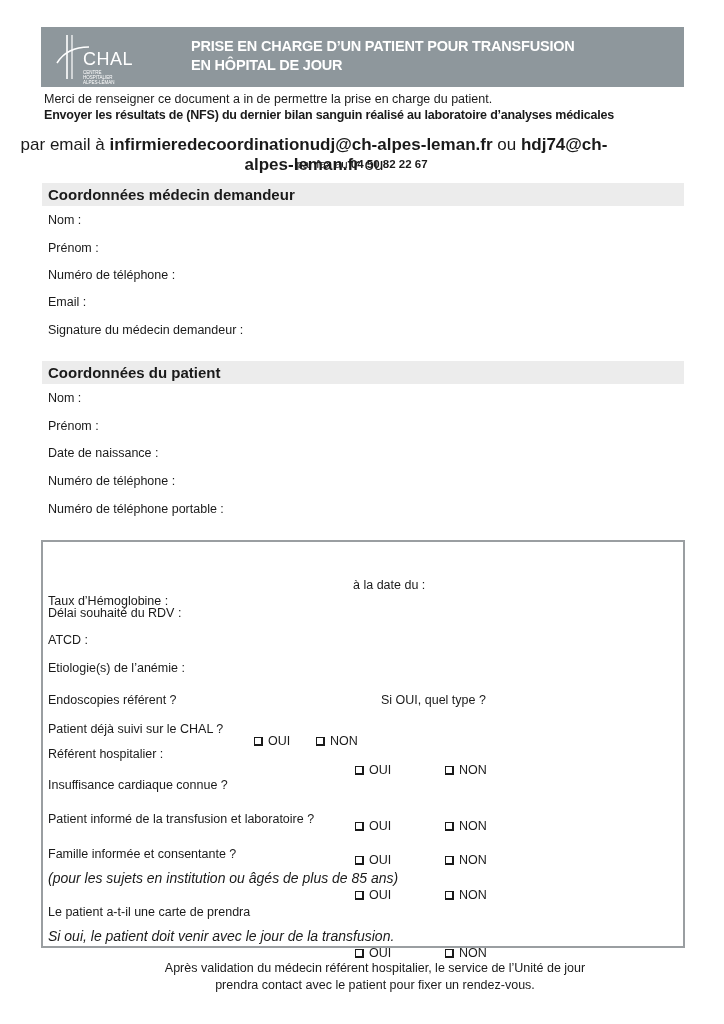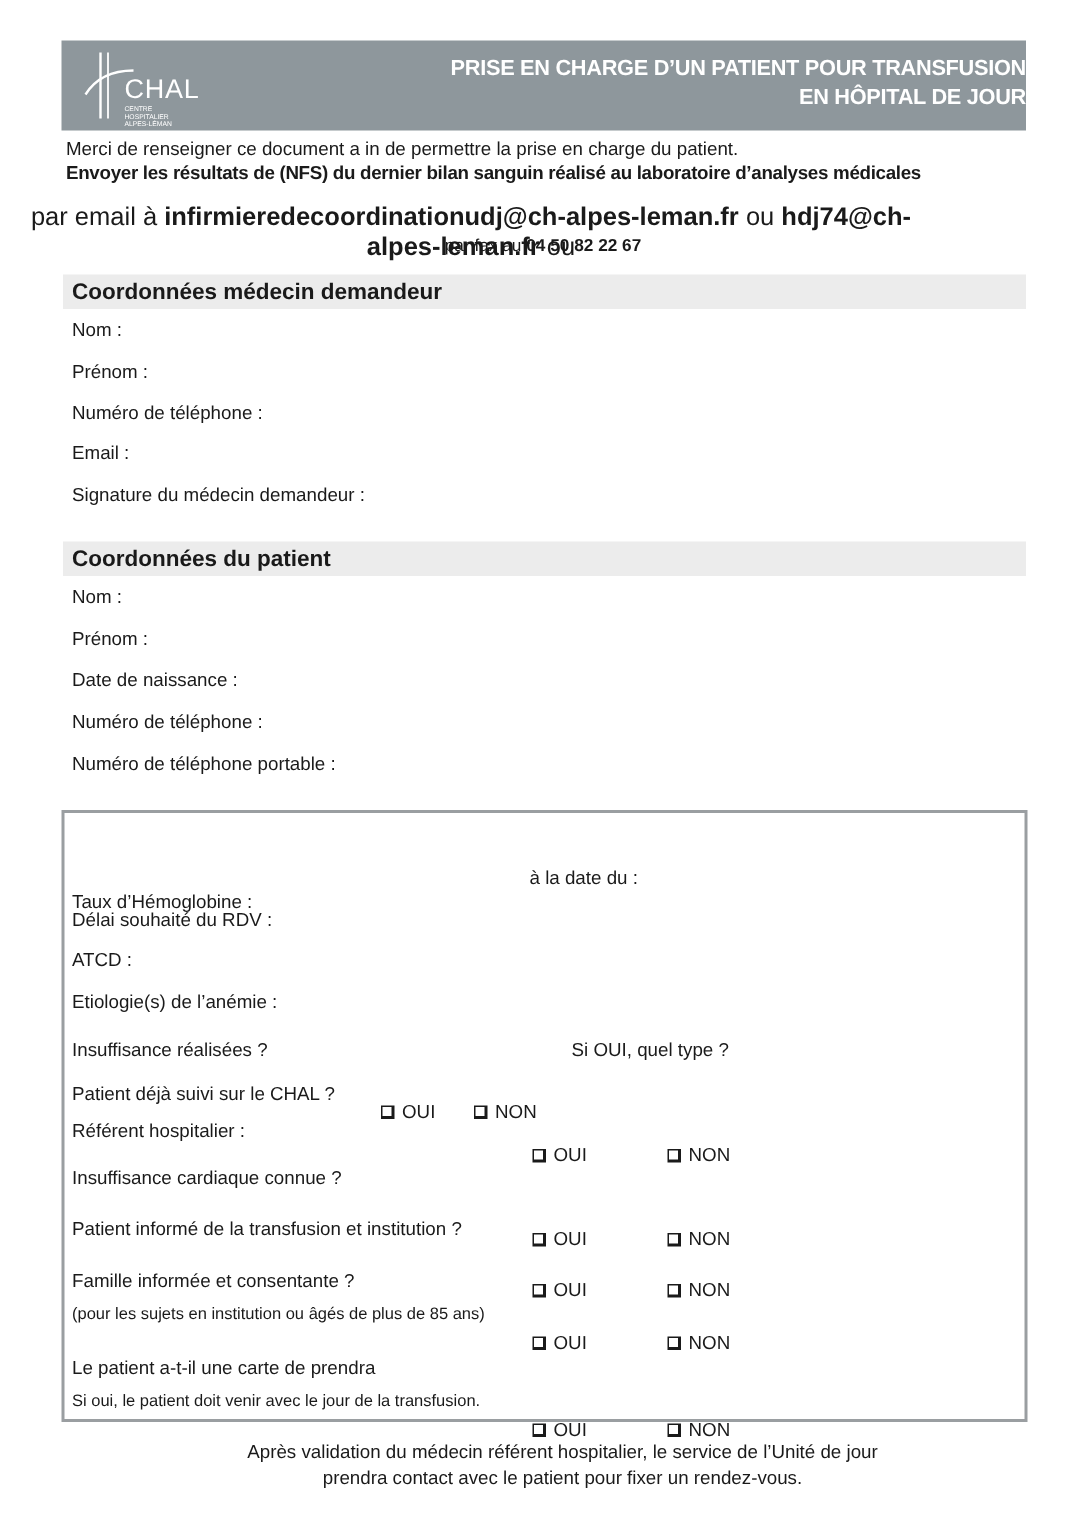--- a/index.html
+++ b/index.html
@@ -8,21 +8,21 @@
 
   .header {
     position: absolute; left: 41px; top: 27px; width: 643px; height: 60px;
     background: #8e979c; color: #fff; padding-left: 24px;
   }
   .logo { position: absolute; left: 14px; top: 6px; width: 90px; height: 50px; }
   .logo-text { position: absolute; left: 28px; top: 16px; font-size: 18px; letter-spacing: 0.5px; color: #fff; }
   .logo-sub { position: absolute; left: 28px; top: 37px; font-size: 4.5px; line-height: 5px; color: #fff; width: 40px; }
   .header-title {
     position: absolute; left: 150px; right: 0; top: 10px;
-    text-align: right; font-size: 14.5px; line-height: 19px; font-weight: bold; letter-spacing: -0.2px;
+    text-align: left; font-size: 14.5px; line-height: 19px; font-weight: bold; letter-spacing: -0.2px;
   }
 
   .intro1 { position: absolute; left: 44px; top: 92px; font-size: 12.5px; }
   .intro2 { position: absolute; left: 44px; top: 108px; font-size: 12.5px; font-weight: bold; letter-spacing: -0.2px; }
   .contact1 { position: absolute; left: 0; width: 628px; top: 135px; text-align: center; font-size: 17px; }
   .contact2 { position: absolute; left: 0; width: 724px; top: 158px; text-align: center; font-size: 11.5px; }
   b.em { font-weight: bold; }
 
   .section-head {
     position: absolute; left: 42px; width: 642px; height: 23px;
@@ -32,21 +32,21 @@
 
   .motif-box {
     position: absolute; left: 41px; top: 540px; width: 644px; height: 408px;
     border: 2px solid #9a9ea1;
   }
   .motif-head {
     position: absolute; left: 0; top: 0; right: 0; height: 27px;
     background: #ececec; font-size: 15px; font-weight: bold; padding: 5px 5px;
   }
   .mf { position: absolute; font-size: 12.5px; white-space: nowrap; }
-  .note { position: absolute; font-size: 11px; white-space: nowrap; }
+  .note { position: absolute; font-size: 14px; font-style: italic; white-space: nowrap; }
   .chk { position: absolute; font-size: 12.5px; white-space: nowrap; display: flex; align-items: center; gap: 5px; margin-top: 41px; }
   .box { display: inline-block; width: 9px; height: 9px; border: 1.5px solid #1a1a1a; border-right-width: 2px; border-bottom-width: 2px; }
 
   .footer { position: absolute; left: 0; width: 724px; top: 960px; text-align: center; font-size: 12.5px; line-height: 17px; margin-left: 13px; }
 </style>
 </head>
 <body>
 
 <div class="header">
   <div class="logo">
@@ -89,21 +89,21 @@
 <div class="field" style="top:502px">Numéro de téléphone portable :</div>
 
 <div class="motif-box">
 
   <div class="mf" style="left:5px;top:52px">Taux d’Hémoglobine :</div>
   <div class="mf" style="left:310px;top:36px">à la date du :</div>
   <div class="mf" style="left:5px;top:64px">Délai souhaité du RDV :</div>
   <div class="mf" style="left:5px;top:91px">ATCD :</div>
   <div class="mf" style="left:5px;top:119px">Etiologie(s) de l’anémie :</div>
 
-  <div class="mf" style="left:5px;top:151px">Insuffisance réalisées ?</div>
+  <div class="mf" style="left:5px;top:151px">Endoscopies référent ?</div>
   <div class="chk" style="left:211px;top:151px">
       <span class="box"></span>
       <span>OUI</span>
     </div>
   <div class="chk" style="left:273px;top:151px">
       <span class="box"></span>
       <span>NON</span>
     </div>
   <div class="mf" style="left:338px;top:151px">Si OUI, quel type ?</div>
 
@@ -121,21 +121,21 @@
   <div class="mf" style="left:5px;top:236px">Insuffisance cardiaque connue ?</div>
   <div class="chk" style="left:312px;top:236px">
       <span class="box"></span>
       <span>OUI</span>
     </div>
   <div class="chk" style="left:402px;top:236px">
       <span class="box"></span>
       <span>NON</span>
     </div>
 
-  <div class="mf" style="left:5px;top:270px">Patient informé de la transfusion et institution ?</div>
+  <div class="mf" style="left:5px;top:270px">Patient informé de la transfusion et laboratoire ?</div>
   <div class="chk" style="left:312px;top:270px">
       <span class="box"></span>
       <span>OUI</span>
     </div>
   <div class="chk" style="left:402px;top:270px">
       <span class="box"></span>
       <span>NON</span>
     </div>
 
   <div class="mf" style="left:5px;top:305px">Famille informée et consentante ?</div>

